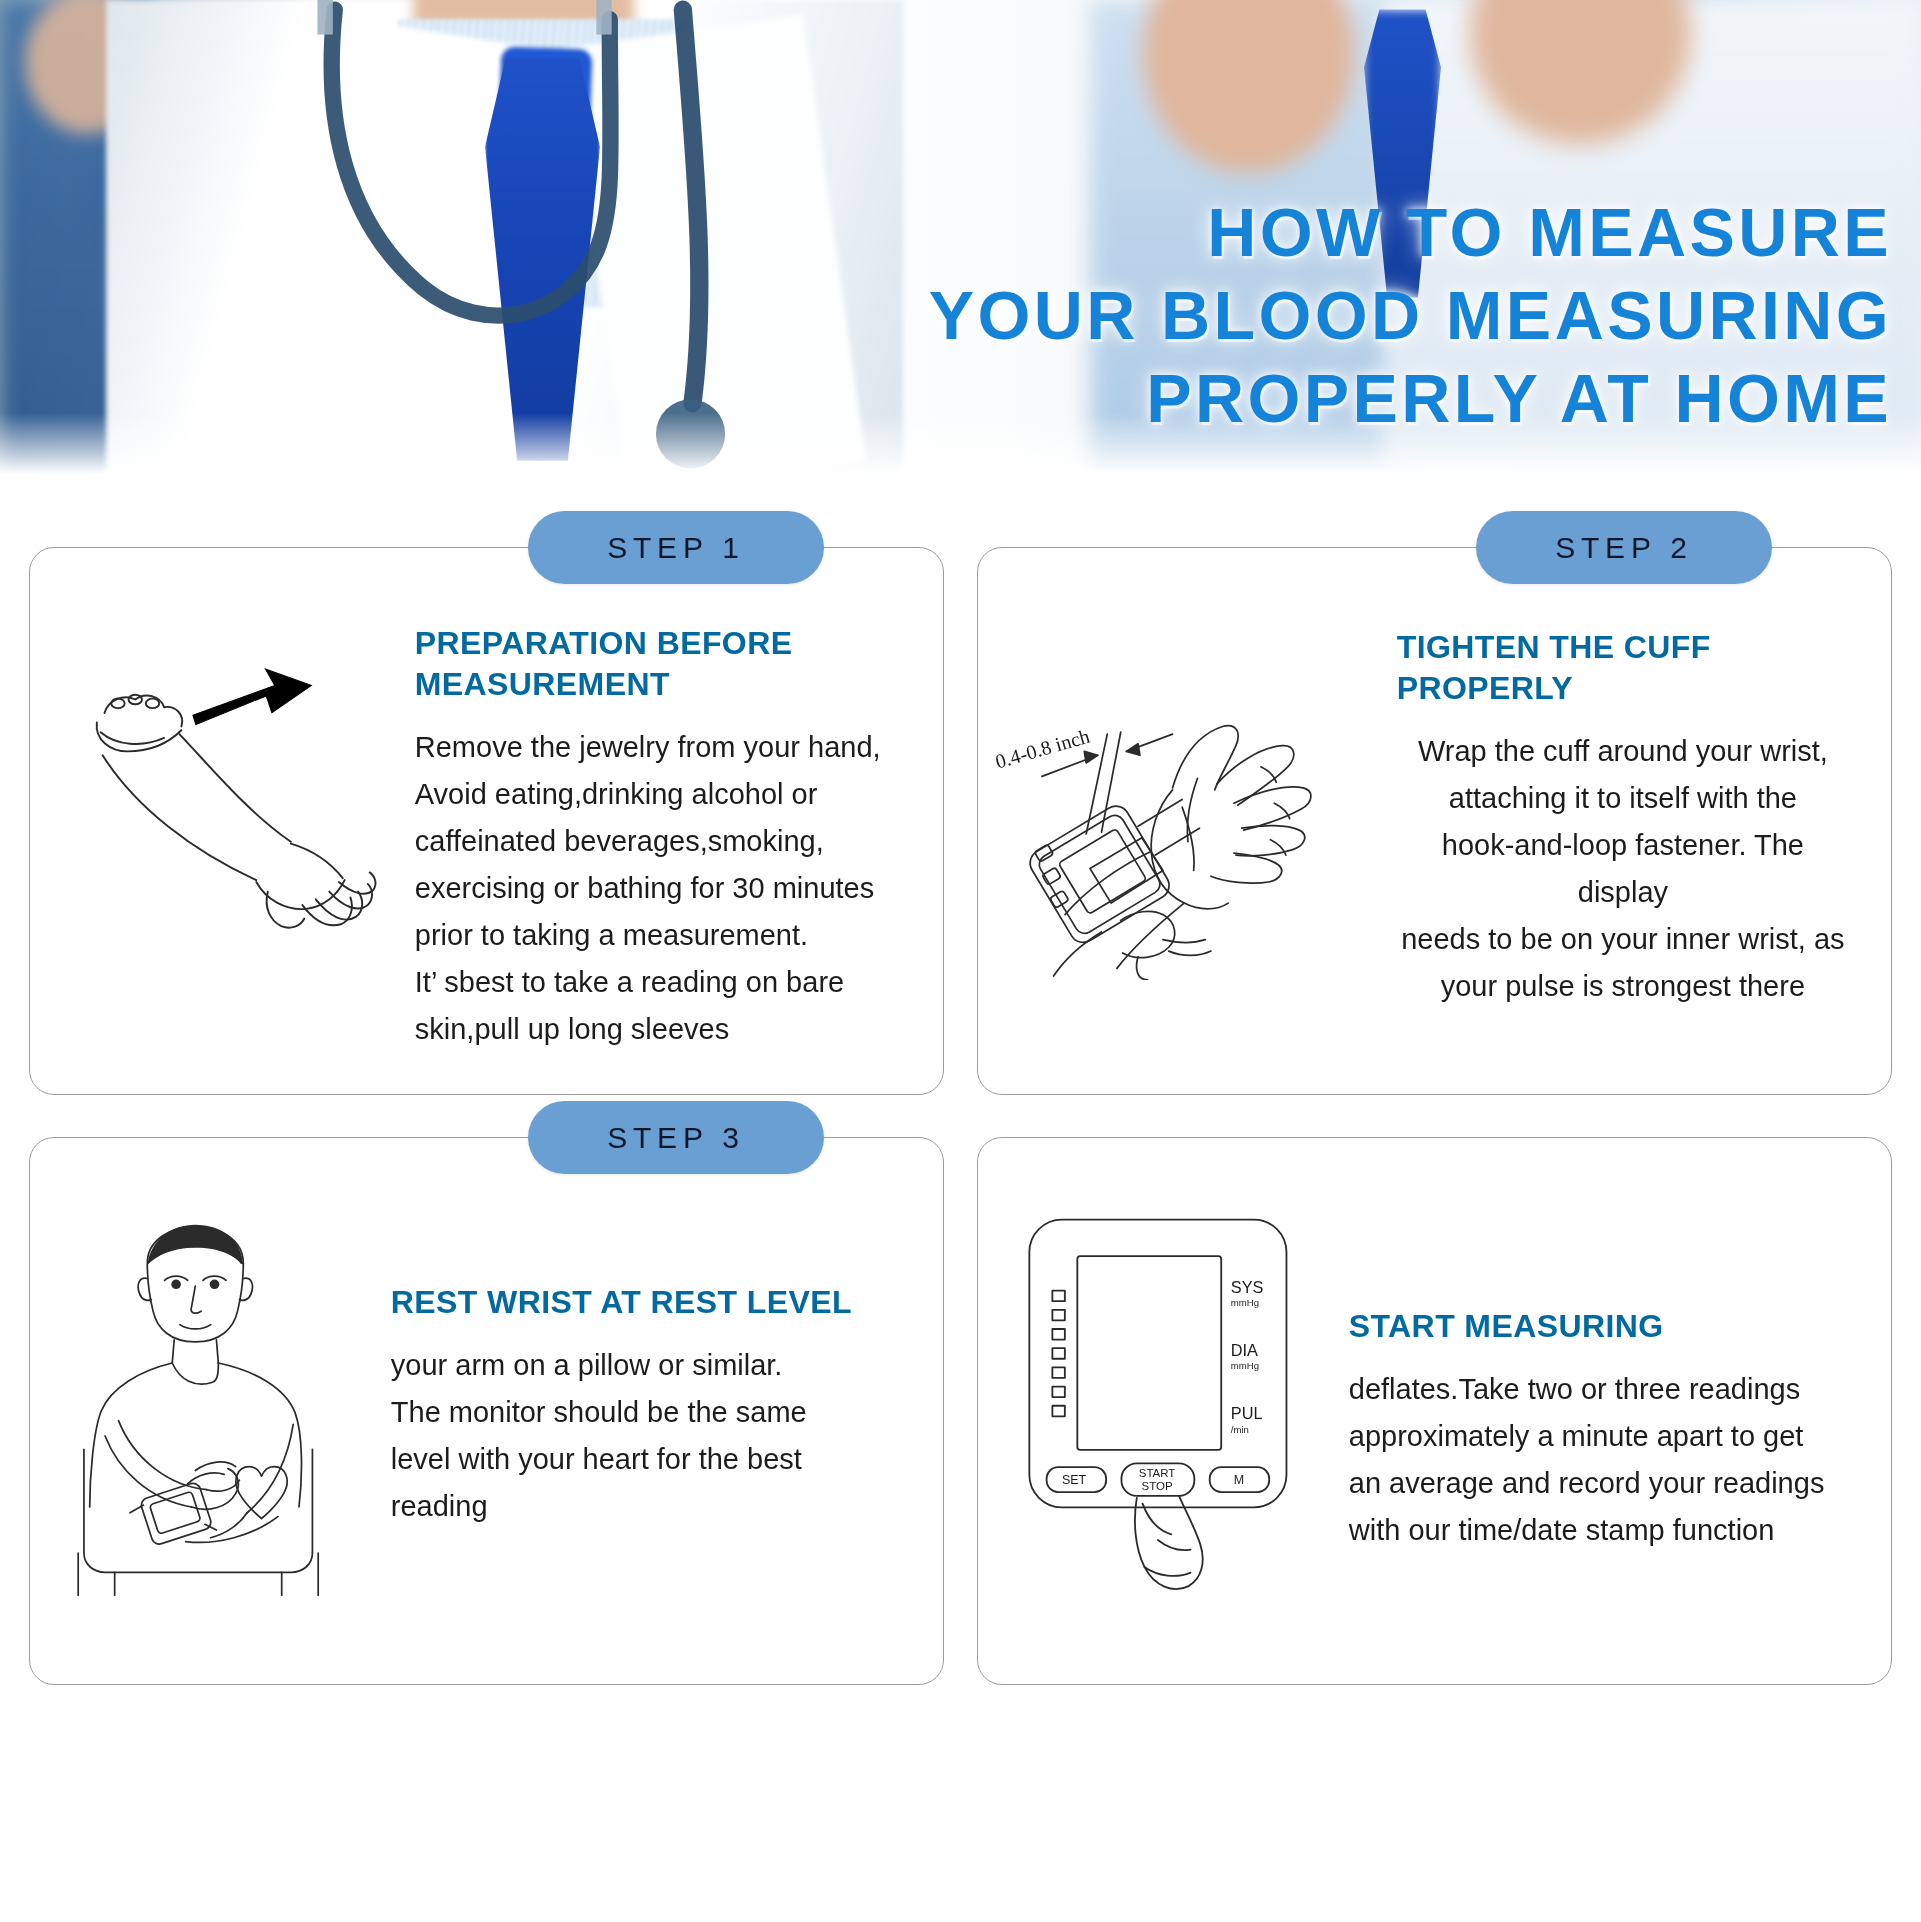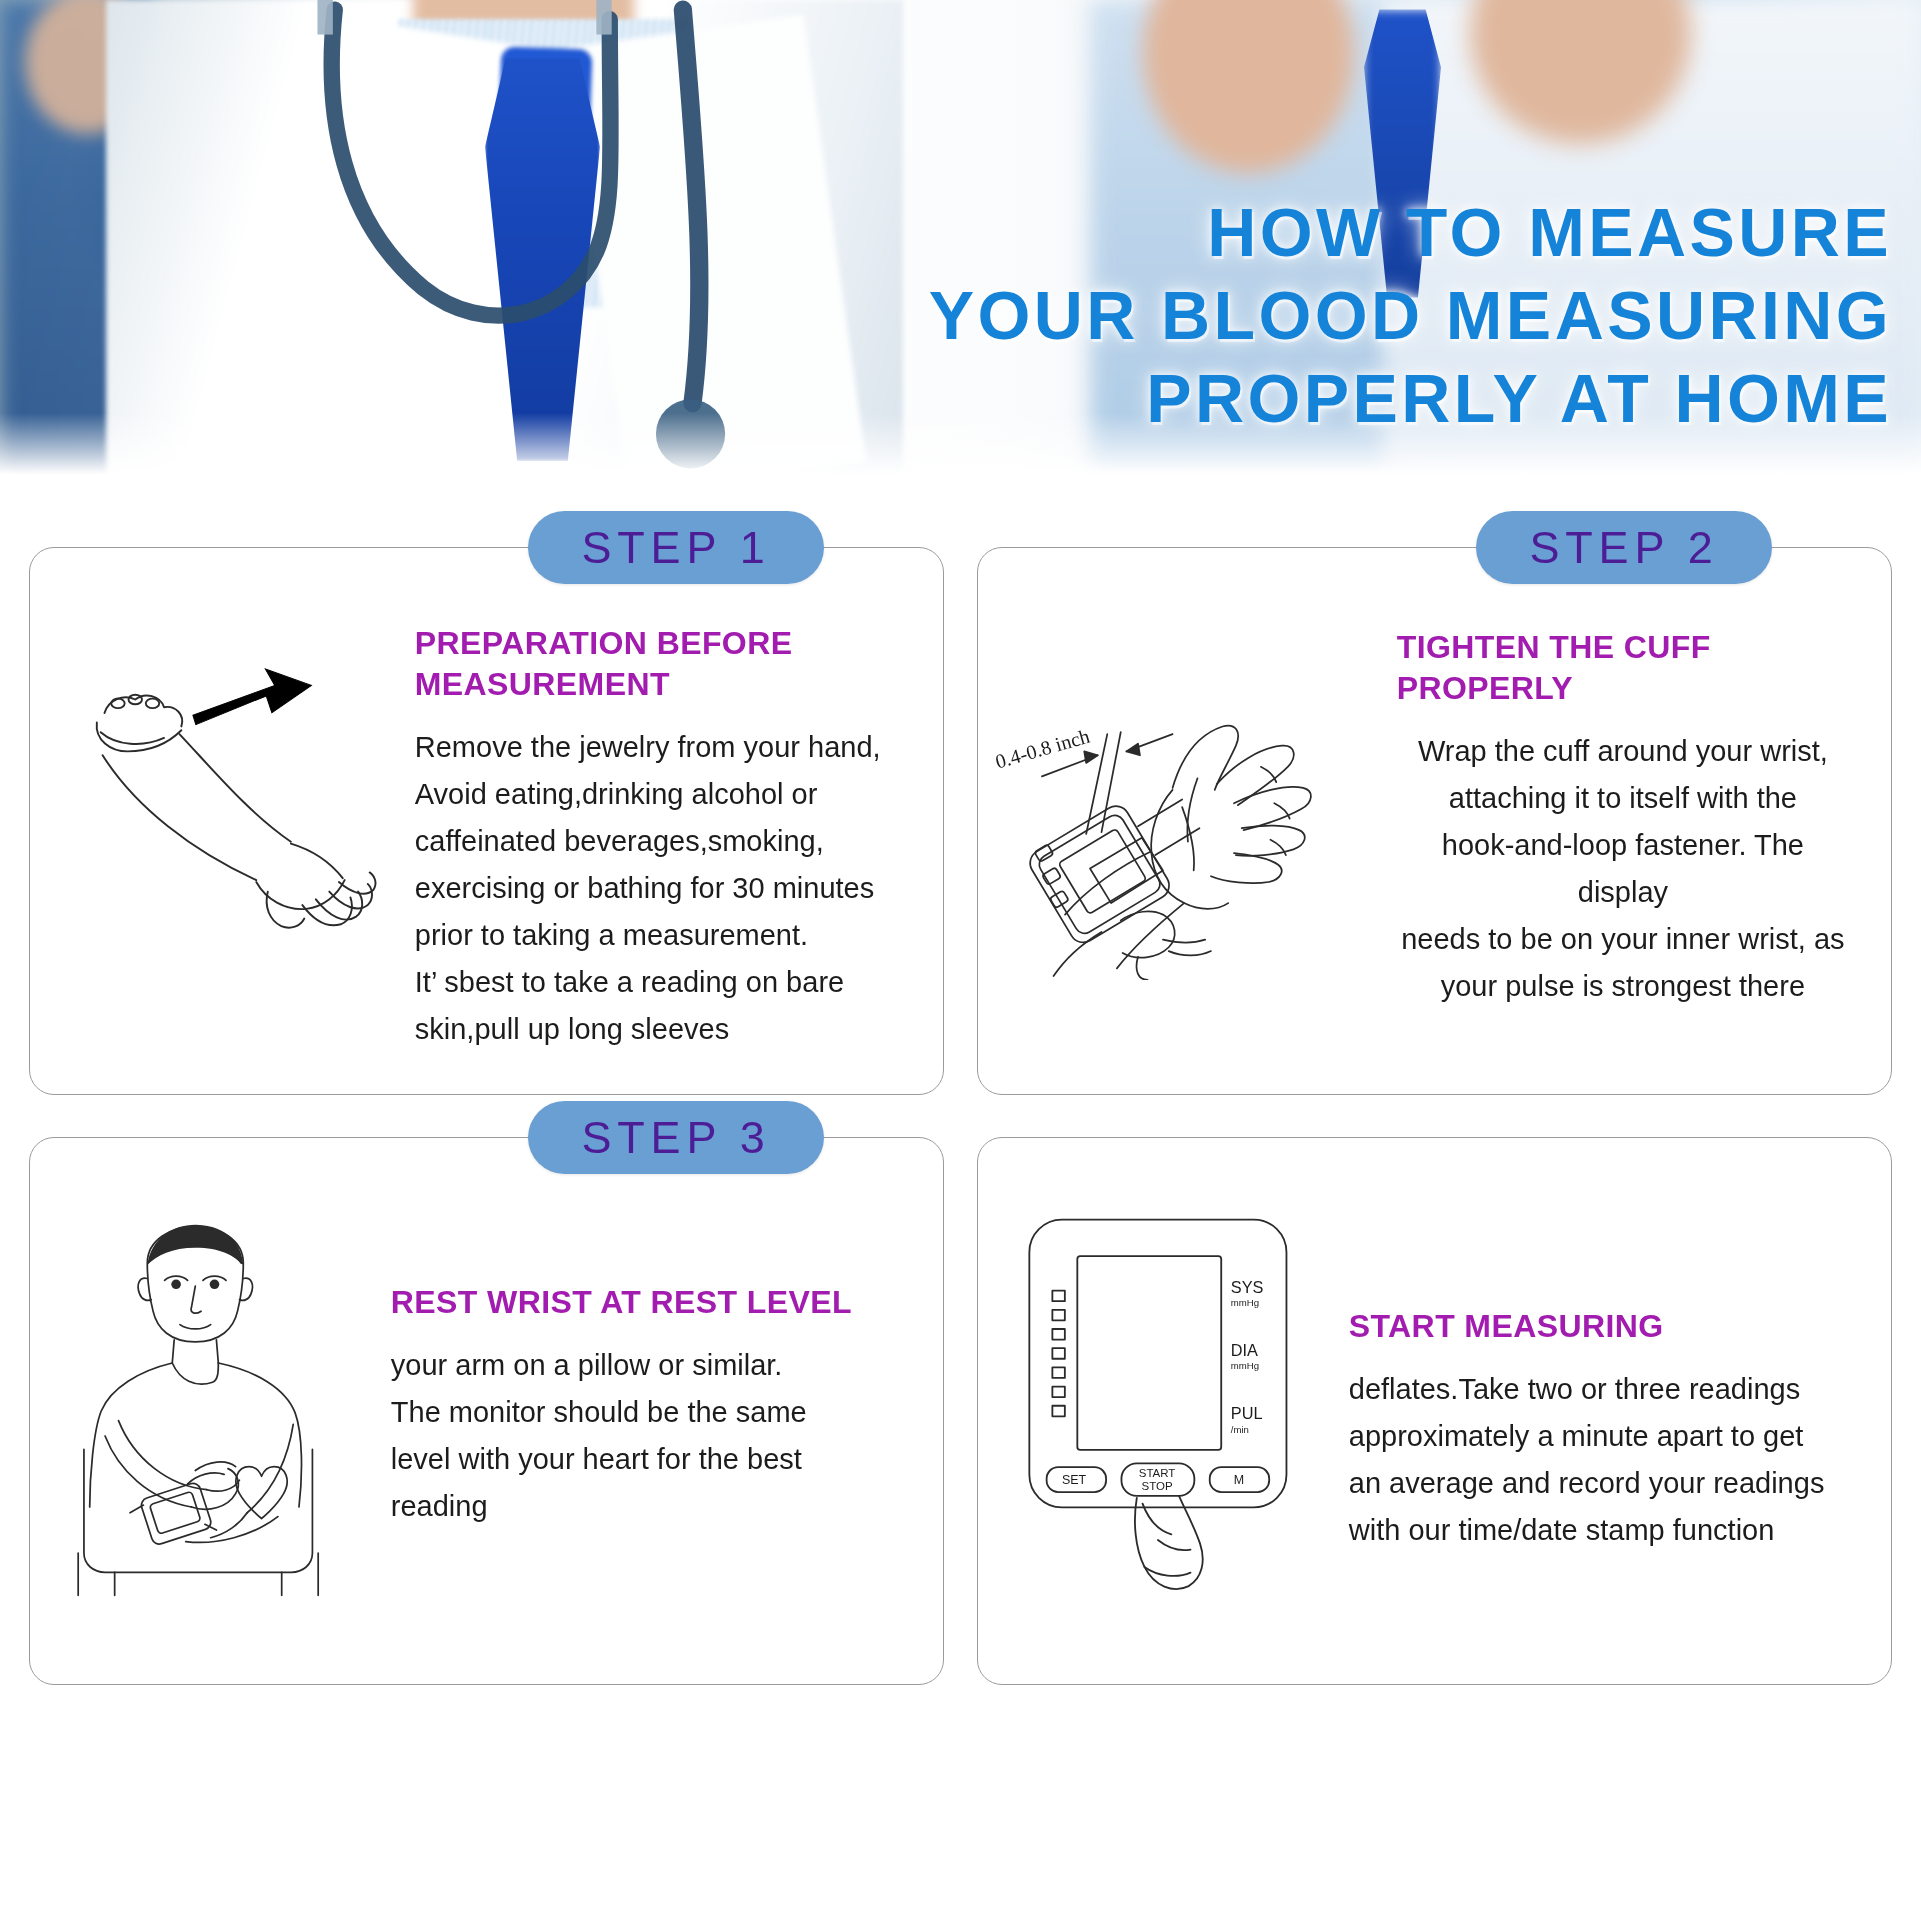--- a/index.html
+++ b/index.html
@@ -142,41 +142,41 @@
     background:#fff;
     display:flex;
     align-items:flex-start;
   }
   .step-pill {
     position:absolute;
     top:-37px; right:119px;
     width:296px; height:73px;
     border-radius:40px;
     background:#6a9fd4;
-    color:#4c1d95;
-    font-size:45px;
+    color:#0f172a;
+    font-size:30px;
     letter-spacing:5.8px;
     display:flex; align-items:center; justify-content:center;
     box-shadow:0 1px 2.9px rgba(0,0,0,.10);
   }
   .illus {
     flex:0 0 379px;
     height:100%;
     display:flex; align-items:center; justify-content:center;
     padding:25px 3.8px 25px 17.3px;
   }
   .illus svg { display:block; }
   .content {
     flex:1 1 auto;
     padding:81px 44px 19px 5.8px;
   }
   .card-title {
     font-size:32px;
     font-weight:bold;
-    color:#a21caf;
+    color:#0369a1;
     letter-spacing:0.4px;
     line-height:1.28;
     margin-bottom:19px;
   }
   .card-body {
     font-size:29px;
     color:#1c1c1c;
     line-height:1.62;
     margin-top:6px;
   }

